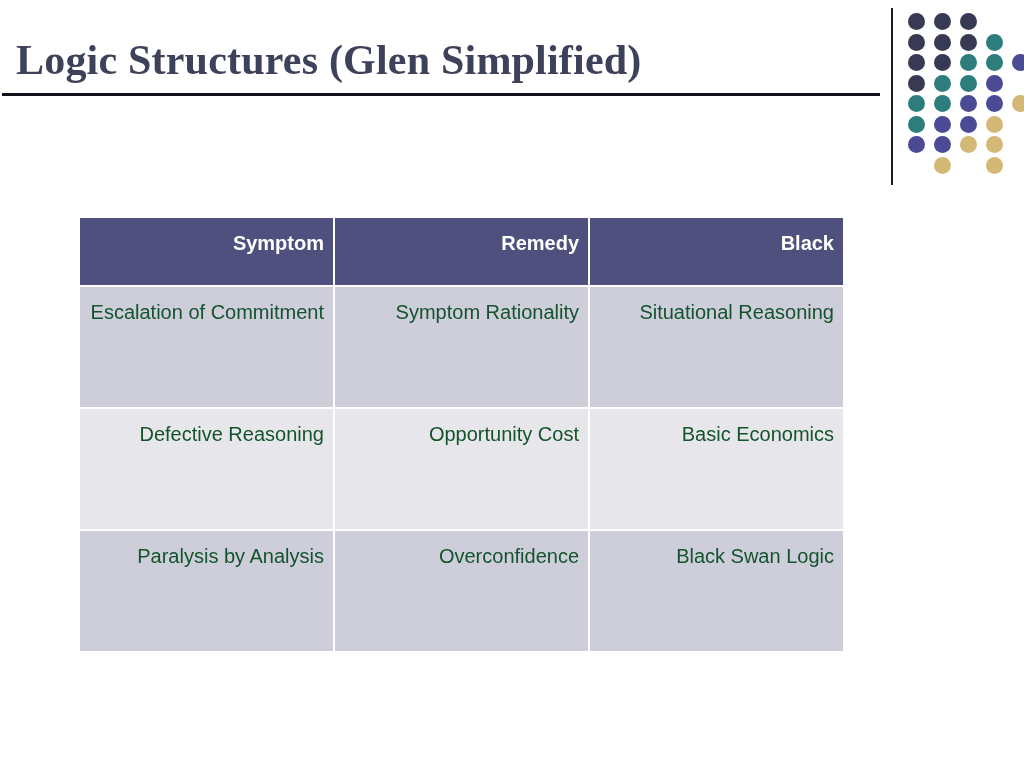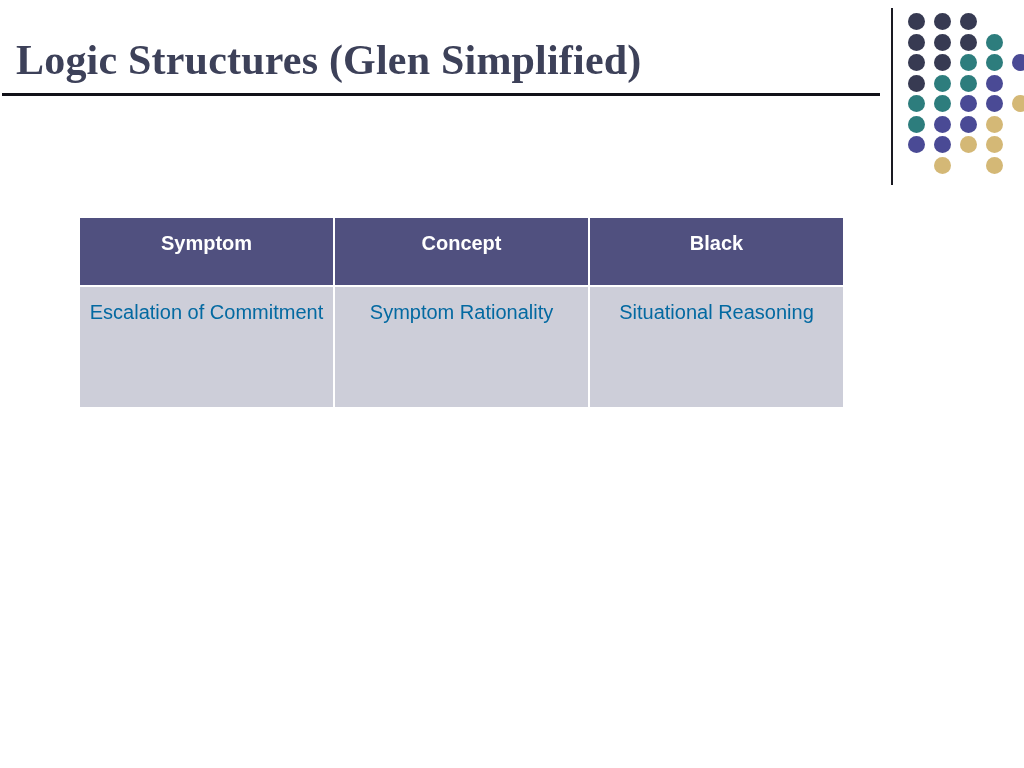--- a/index.html
+++ b/index.html
@@ -85,33 +85,33 @@
     left: 78px;
     top: 216px;
     width: 759px;
     border-collapse: separate;
     border-spacing: 2px 2px;
     table-layout: fixed;
   }
   #content-table th,
   #content-table td {
     padding: 10px 9px 10px 9px;
-    text-align: center;
+    text-align: right;
     vertical-align: top;
     font-size: 20px;
     line-height: 1.52;
   }
   #content-table th {
     background: #50507f;
     color: #ffffff;
     font-weight: 700;
     height: 47px;
   }
   #content-table td {
-    color: #0369a1;
+    color: #14532d;
     font-weight: 400;
     height: 100px;
   }
   tr.row-shade-a td { background: #cdced9; }
   tr.row-shade-b td { background: #e7e7eb; }
 
   col.col-symptom { width: 253px; }
   col.col-concept { width: 253px; }
   col.col-remedy  { width: 253px; }
 </style>
@@ -187,26 +187,36 @@
 
   <table id="content-table">
     <colgroup>
       <col class="col-symptom">
       <col class="col-concept">
       <col class="col-remedy">
     </colgroup>
     <thead>
       <tr>
         <th>Symptom</th>
-        <th>Concept</th>
+        <th>Remedy</th>
         <th>Black</th>
       </tr>
     </thead>
     <tbody id="table-body">
     <tr class="row-shade-a">
           <td>Escalation of Commitment</td>
           <td>Symptom Rationality</td>
           <td>Situational Reasoning</td>
         </tr>
+        <tr class="row-shade-b">
+          <td>Defective Reasoning</td>
+          <td>Opportunity Cost</td>
+          <td>Basic Economics</td>
+        </tr>
+        <tr class="row-shade-a">
+          <td>Paralysis by Analysis</td>
+          <td>Overconfidence</td>
+          <td>Black Swan Logic</td>
+        </tr>
       </tbody>
   </table>
 
 </div>
 
 </body></html>

